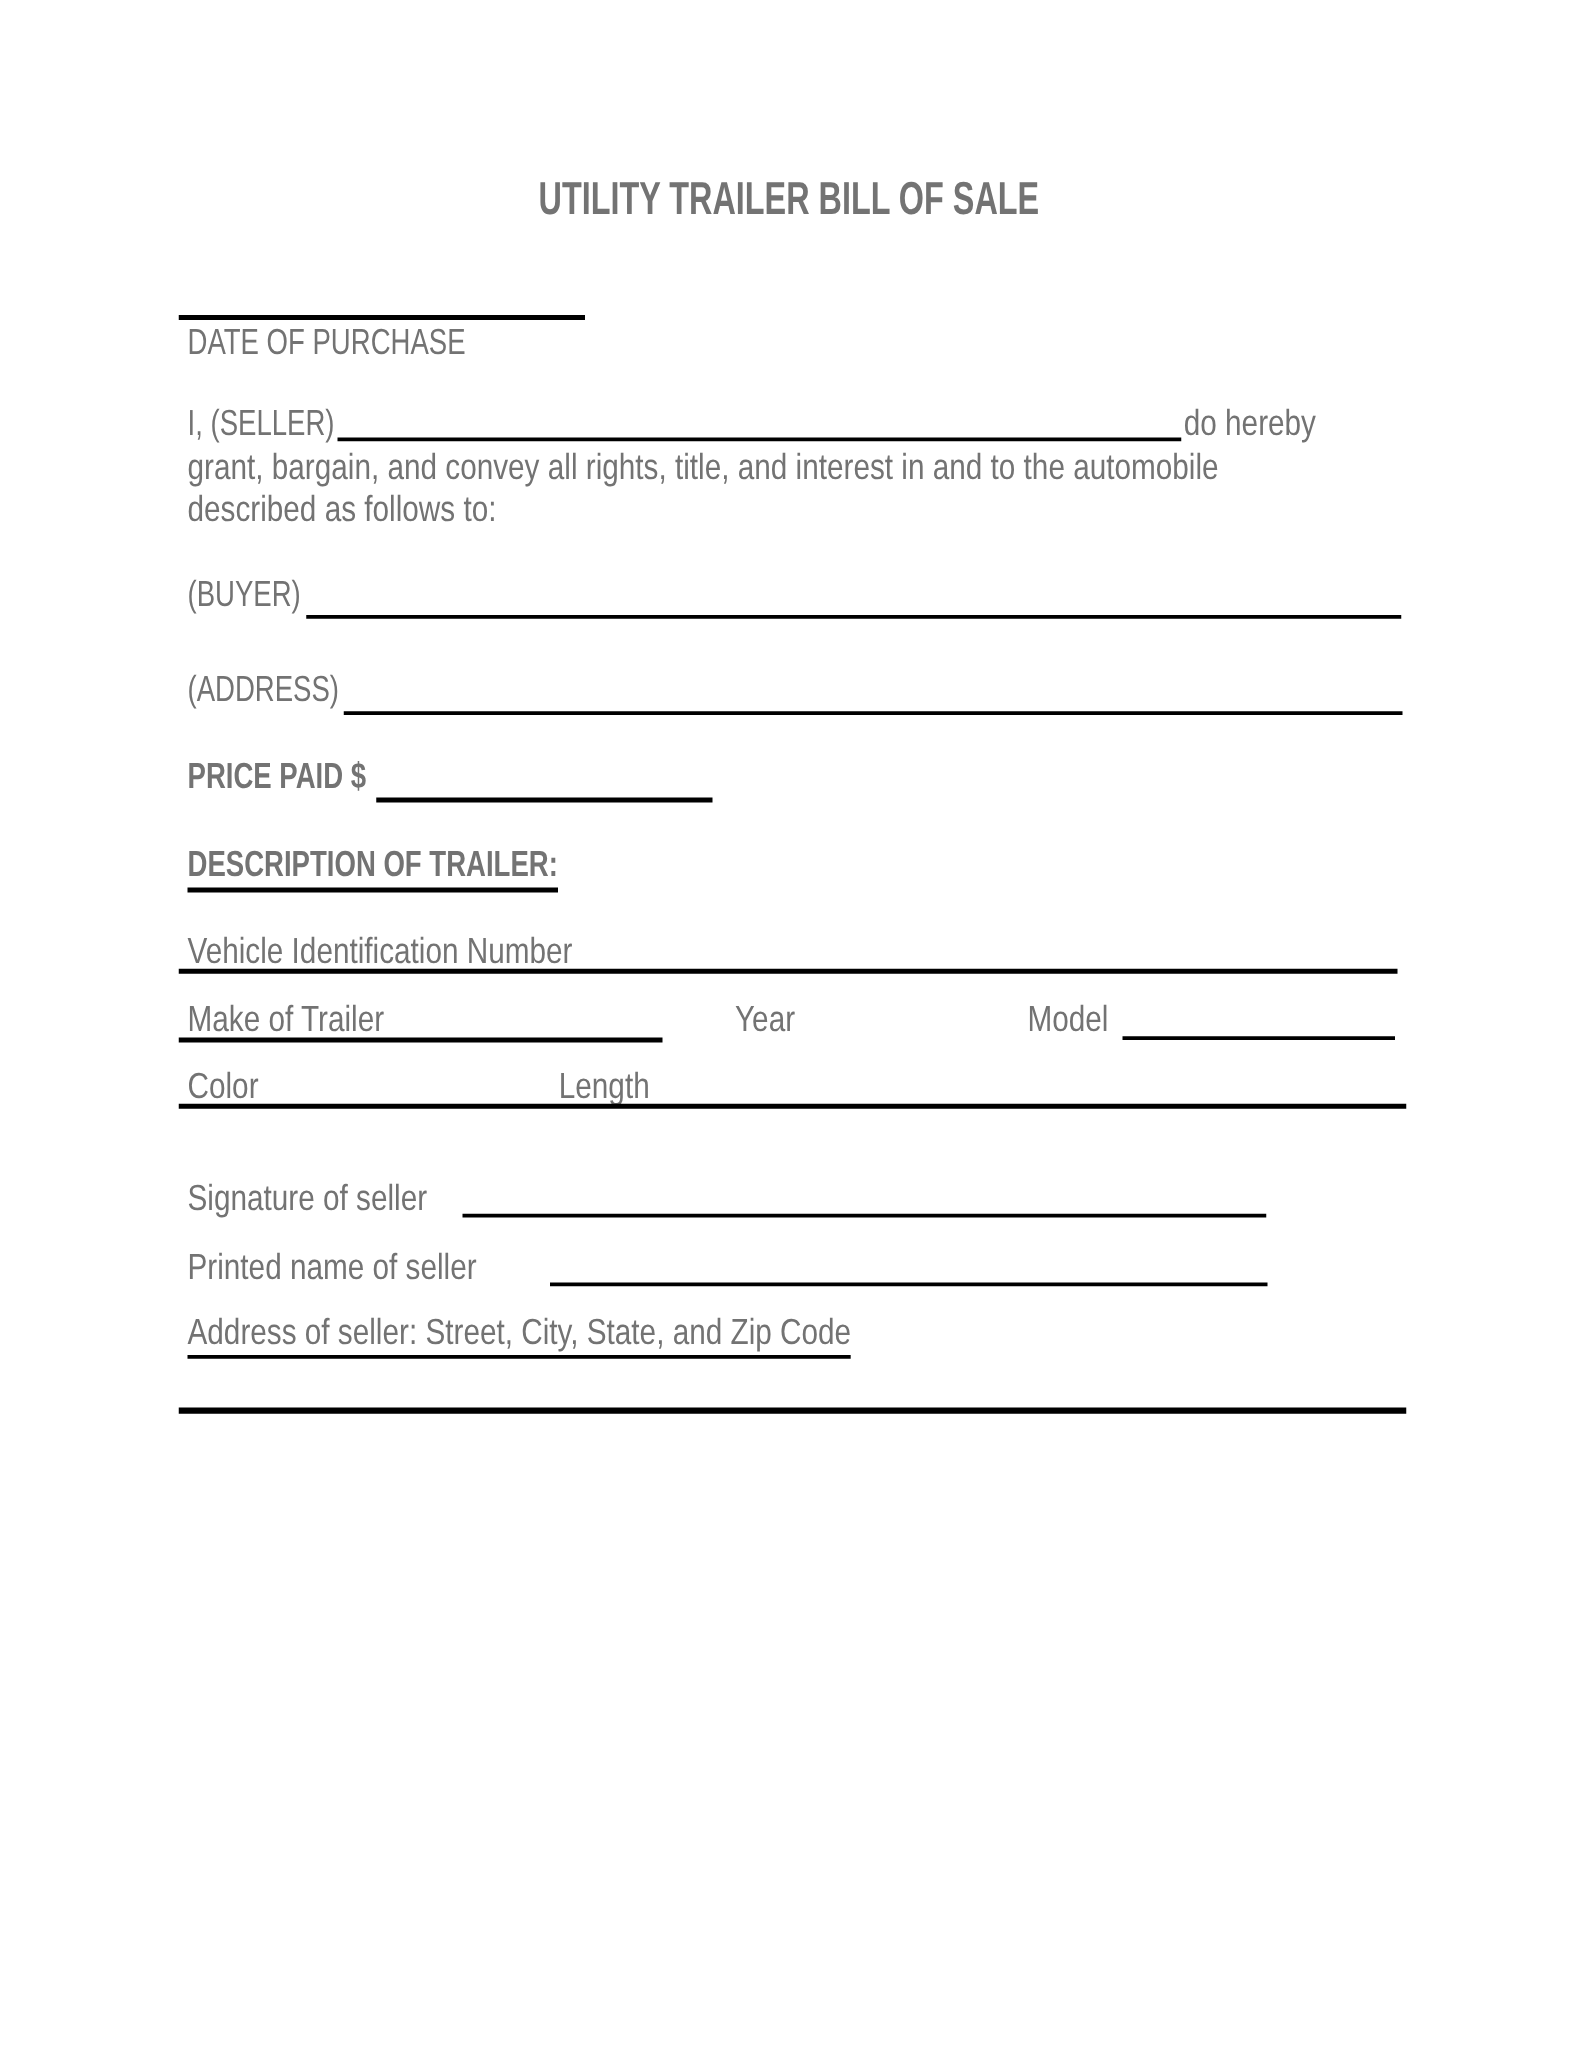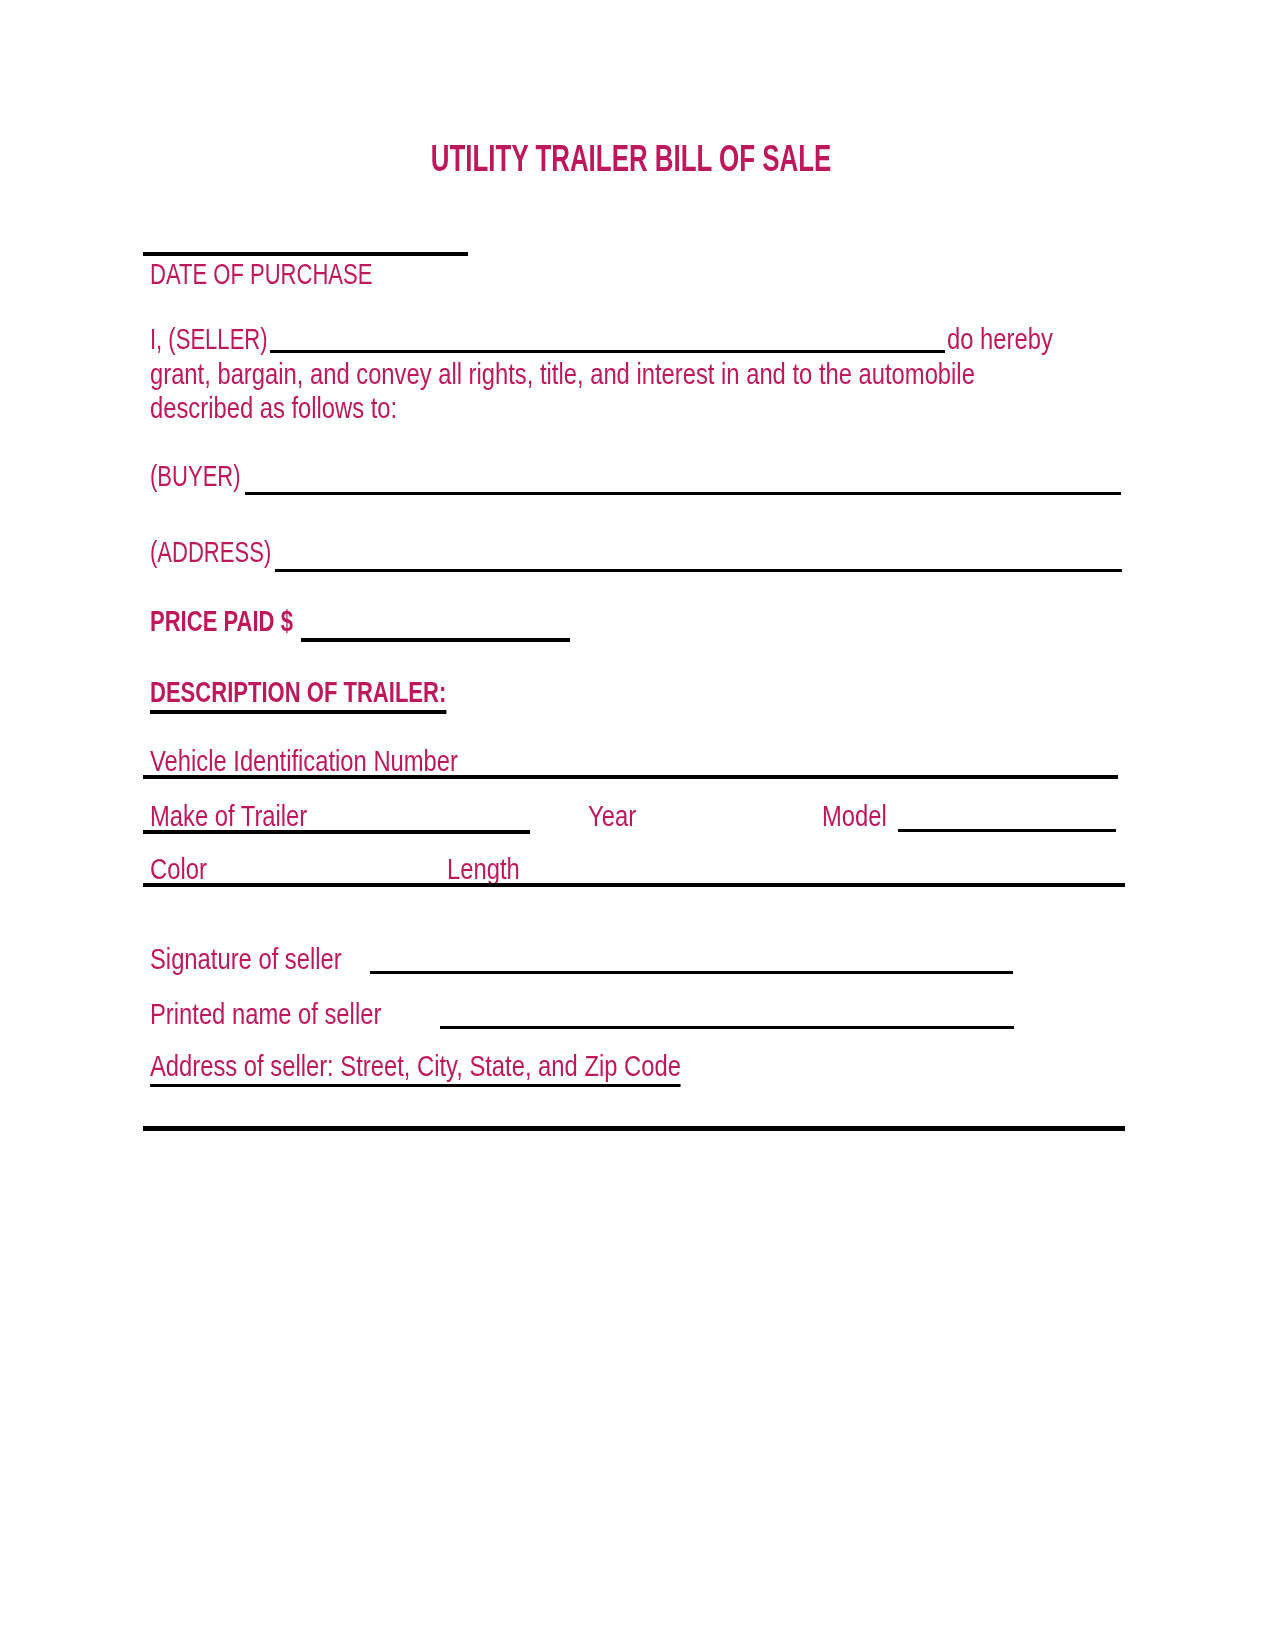--- a/index.html
+++ b/index.html
@@ -1,21 +1,21 @@
 <!DOCTYPE html>
 <html><head>
 <meta charset="utf-8">
 <style>
   html,body{margin:0;padding:0;background:#e8e8e8;}
   .page{
     position:relative;
     width:1275px;height:1650px;
     background:#ffffff;
     font-family:"Liberation Sans", sans-serif;
-    color:#be185d;
+    color:#737373;
     overflow:hidden;
     margin:0 auto;
   }
   .abs{position:absolute;}
   .txt{
     font-size:29px;
     line-height:1.15;
     white-space:nowrap;
     transform:scaleX(0.82);
     transform-origin:0 0;

